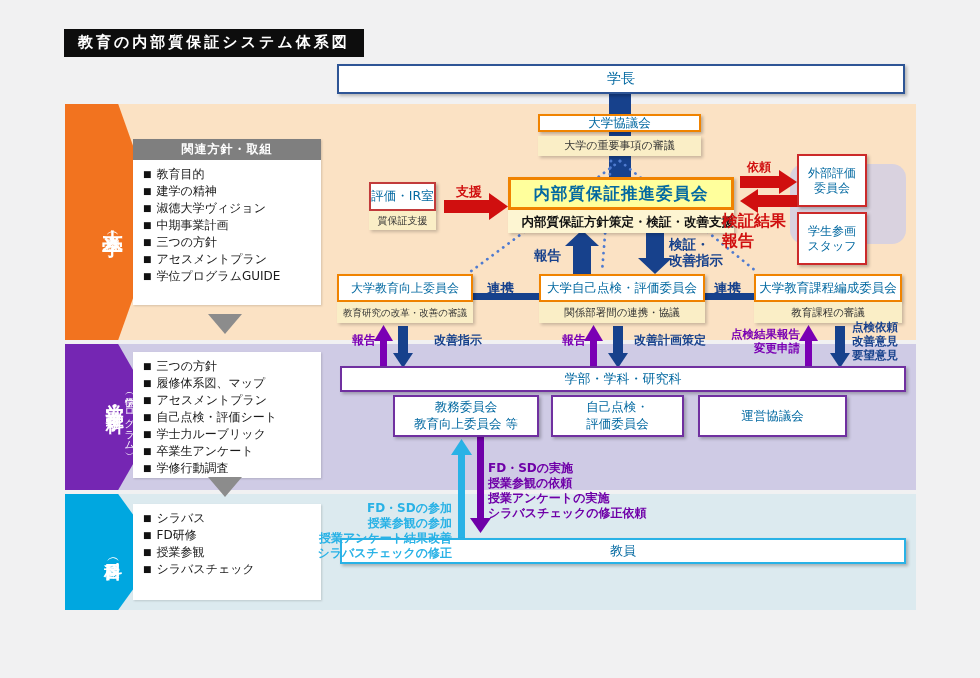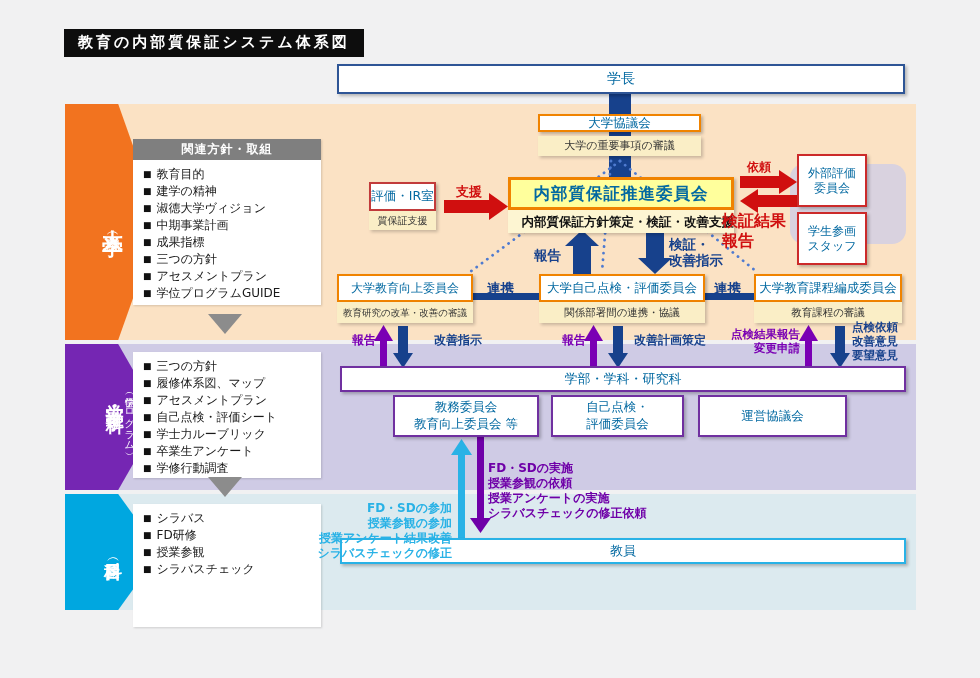--- a/index.html
+++ b/index.html
@@ -28,21 +28,21 @@
   .v-big2 { font-size:18px; font-weight:bold; letter-spacing:3px; }
   .v-small { font-size:13px; letter-spacing:1px; }
   .v-tiny { font-size:10px; letter-spacing:0; }
   .ribbon-inner { display:flex; flex-direction:row; align-items:flex-start; }
   .pad-right { margin-right:-14px; }
 
   
   .bullet-box { left:133px; width:188px; background:#fff; z-index:3; box-shadow:1px 1px 2px rgba(0,0,0,.15); }
   .bb-univ { top:139px; height:166px; }
   .bb-dept { top:352px; height:126px; }
-  .bb-subj { top:504px; height:123px; }
+  .bb-subj { top:504px; height:96px; }
   .bb-header { background:#7f7f7f; color:#fff; font-size:12px; font-weight:bold; text-align:center;
                height:21px; line-height:21px; letter-spacing:1px; }
   .blist { padding:6px 6px 4px 10px; }
   .bullet { font-size:12px; line-height:17px; color:#1a1a1a; white-space:nowrap; }
   .sq { font-size:9px; margin-right:5px; vertical-align:1px; color:#111; }
   .tri { width:0; height:0; border-left:17px solid transparent; border-right:17px solid transparent;
          border-top:20px solid #8c8c8c; z-index:3; }
   .tri1 { left:208px; top:314px; } .tri2 { left:208px; top:477px; }
 
   
@@ -111,21 +111,20 @@
   </div>
 </div>
 
 <div class="abs bullet-box bb-univ">
   <div class="bb-header">関連方針・取組</div>
   <div class="blist">
       <div class="bullet"><span class="sq">■</span><span>教育目的</span></div>
       <div class="bullet"><span class="sq">■</span><span>建学の精神</span></div>
       <div class="bullet"><span class="sq">■</span><span>淑徳大学ヴィジョン</span></div>
       <div class="bullet"><span class="sq">■</span><span>中期事業計画</span></div>
-      <div class="bullet"><span class="sq">■</span><span>成果指標</span></div>
       <div class="bullet"><span class="sq">■</span><span>三つの方針</span></div>
       <div class="bullet"><span class="sq">■</span><span>アセスメントプラン</span></div>
       <div class="bullet"><span class="sq">■</span><span>学位プログラムGUIDE</span></div>
     </div>
 </div>
 <div class="abs tri tri1"></div>
 <div class="abs bullet-box bb-dept">
   <div class="blist">
       <div class="bullet"><span class="sq">■</span><span>三つの方針</span></div>
       <div class="bullet"><span class="sq">■</span><span>履修体系図、マップ</span></div>

